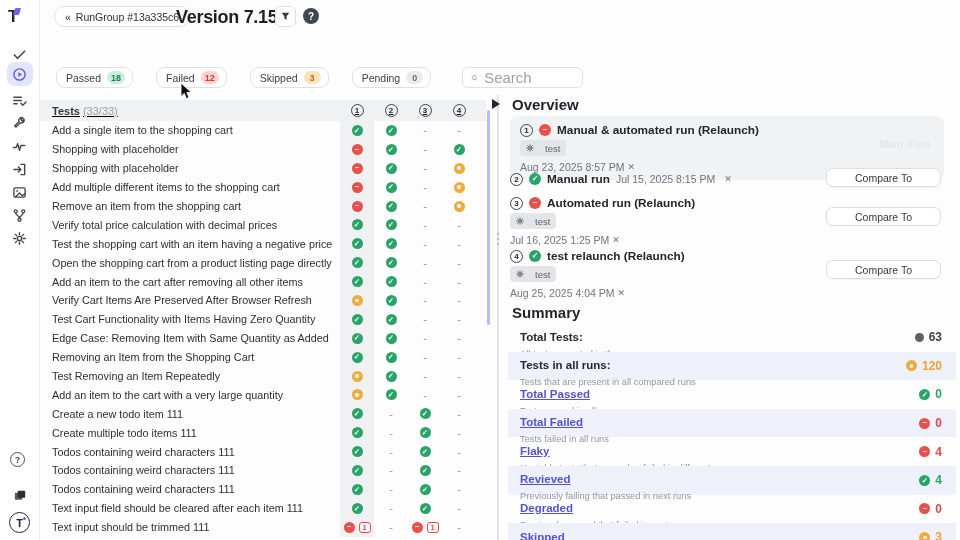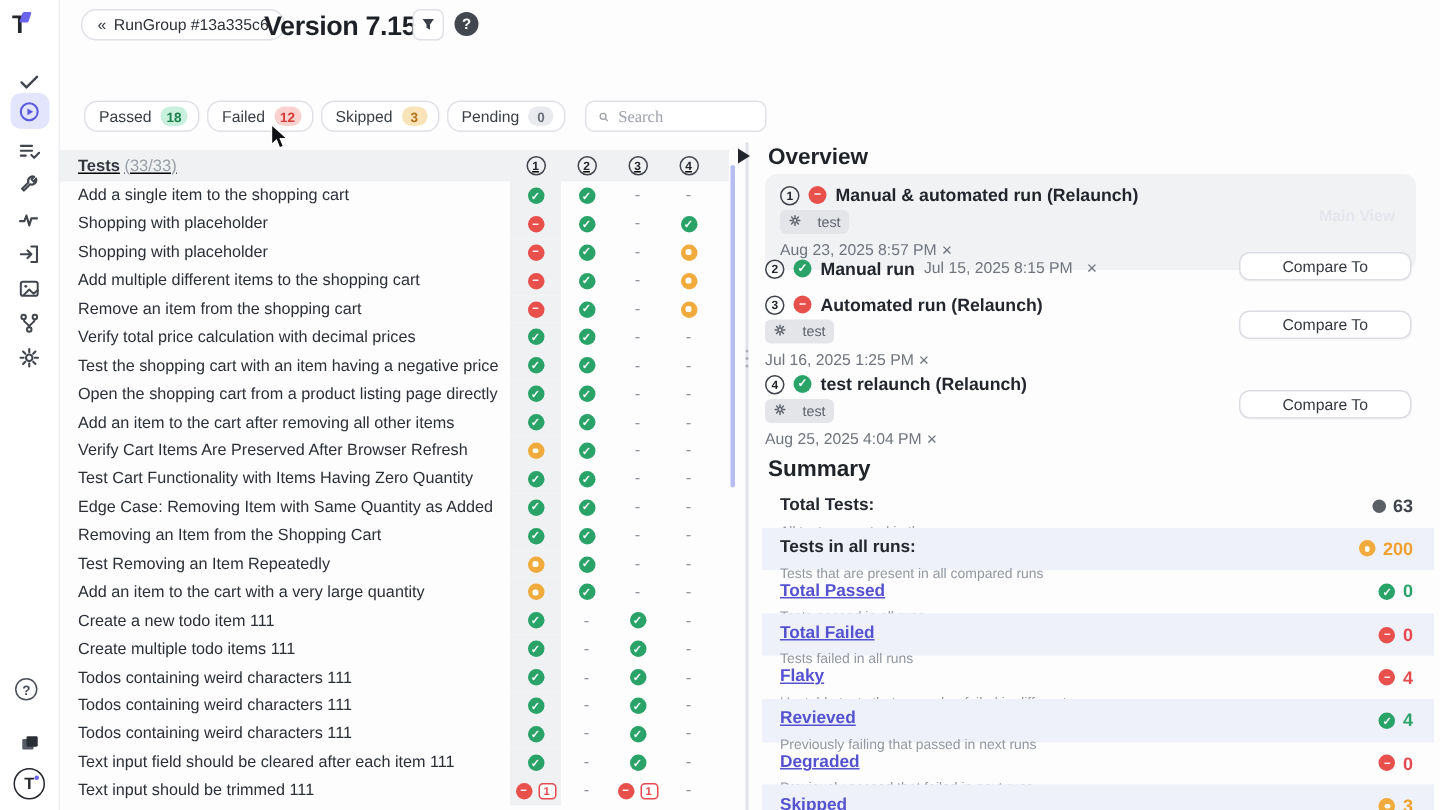--- a/index.html
+++ b/index.html
@@ -32,33 +32,33 @@
     gap:5px; padding:0 10px; border:1px solid #e0e1e6; border-radius:10px; background:#fff;
     font-size:10.5px; color:#2b2f36; cursor:pointer; }
   .page-title { position:absolute; left:136px; top:7px; font-size:18px; font-weight:bold;
     color:#1d2126; letter-spacing:-0.3px; }
   .funnel-btn { position:absolute; left:235px; top:6px; width:21px; height:21px; border:1px solid #e0e1e6;
     border-radius:5px; background:#fff; display:flex; align-items:center; justify-content:center; cursor:pointer; }
   .help-top { position:absolute; left:263px; top:8px; width:16px; height:16px; border-radius:50%;
     background:#41464f; color:#fff; font-size:10px; font-weight:bold; display:flex; align-items:center;
     justify-content:center; cursor:pointer; }
 
-  .chips-row { position:absolute; left:16px; top:67px; display:flex; gap:5px; align-items:flex-end; }
+  .chips-row { position:absolute; left:16px; top:67px; display:flex; gap:23px; align-items:flex-end; }
   .chip { display:inline-flex; align-items:center; gap:6px; height:21px; padding:0 7px 0 9px;
     border:1px solid #e0e1e6; border-radius:9px; background:#fff; font-size:10.5px; color:#3a3f45; cursor:pointer; }
   .chip-badge { min-width:17px; height:13px; padding:0 4px; border-radius:7px; font-size:9px; font-weight:bold;
     display:inline-flex; align-items:center; justify-content:center; }
   .b-passed { background:#c9f0dc; color:#1a7f4b; }
   .b-failed { background:#fad3d0; color:#d53b36; }
   .b-skipped { background:#f9e3b9; color:#b3701c; }
   .b-pending { background:#e9eaee; color:#696e77; }
   .search-box { display:inline-flex; align-items:center; gap:6px; width:121px; height:21px; margin-left:8px;
     padding:0 8px; border:1px solid #e0e1e6; border-radius:6px; background:#fff; }
-  .search-box input { border:none; outline:none; width:90px; font-size:11px; color:#3a3f45;
-    font-family:Liberation Serif, serif; background:transparent; }
+  .search-box input { border:none; outline:none; width:90px; font-size:15px; color:#3a3f45;
+    font-family:Liberation Sans, sans-serif; background:transparent; }
   .search-box input::placeholder { color:#9da1aa; }
 
   .thead { position:absolute; left:0; top:100px; width:446px; height:21px; background:#f0f1f3;
     display:flex; align-items:center;text-decoration:underline; }
   .thead .t-title { flex:1; padding-left:12px; font-size:11px; font-weight:bold; color:#33373d; }
   .t-count { font-weight:normal; color:#9aa0a8; margin-left:3px; }
   .tcell { width:34px; display:flex; align-items:center; justify-content:center; flex:none; }
   .t-rpad { width:10px; flex:none; }
   .ncirc { width:13px; height:13px; border:1px solid #3f434a; border-radius:50%; display:inline-flex;
     align-items:center; justify-content:center; font-size:8px; font-weight:bold; color:#23262b; background:transparent; }
@@ -717,21 +717,21 @@
     <div class="panel-h h-summary">Summary</div>
     <div class="sum-list" id="sum-wrap">
         <div class="sum-row"><span class="sum-label">Total Tests:</span><div class="sum-desc">All tests executed in these runs</div><span class="sum-val v-dot">
             <span class="sdot"></span>
             <span>63</span>
           </span></div>
         <div class="sum-row alt"><span class="sum-label">Tests in all runs:</span><div class="sum-desc">Tests that are present in all compared runs</div><span class="sum-val v-skipped">
             <span class="st sts">
               <i class="wdot"></i>
             </span>
-            <span>200</span>
+            <span>120</span>
           </span></div>
         <div class="sum-row"><span class="sum-label link">Total Passed</span><div class="sum-desc">Tests passed in all runs</div><span class="sum-val v-passed">
             <span class="st stp">✓</span>
             <span>0</span>
           </span></div>
         <div class="sum-row alt"><span class="sum-label link">Total Failed</span><div class="sum-desc">Tests failed in all runs</div><span class="sum-val v-failed">
             <span class="st stf">−</span>
             <span>0</span>
           </span></div>
         <div class="sum-row"><span class="sum-label link">Flaky</span><div class="sum-desc">Unstable tests that passed or failed in different runs</div><span class="sum-val v-failed">

